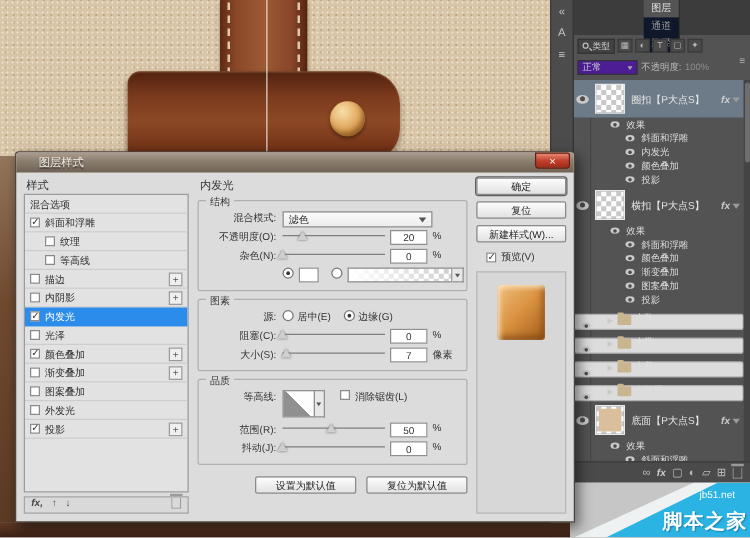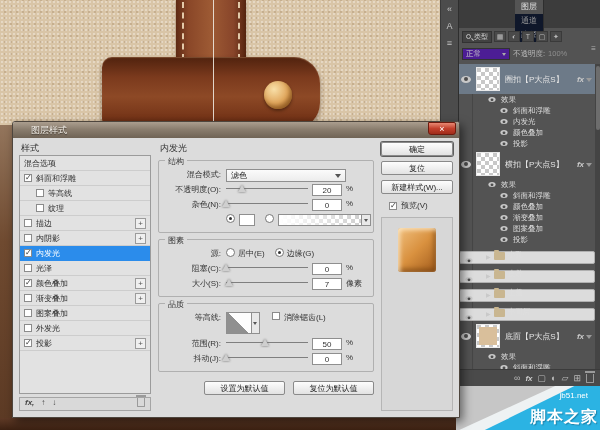--- a/index.html
+++ b/index.html
@@ -364,25 +364,25 @@
         <div class="styles-list">
           <div class="srow">
             <span>混合选项</span>
           </div>
           <div class="srow">
             <span class="cb checked"></span>
             <span>斜面和浮雕</span>
           </div>
           <div class="srow indent">
             <span class="cb"></span>
+            <span>纹理</span>
+          </div>
+          <div class="srow indent">
+            <span class="cb"></span>
             <span>等高线</span>
-          </div>
-          <div class="srow indent">
-            <span class="cb"></span>
-            <span>纹理</span>
           </div>
           <div class="srow">
             <span class="cb"></span>
             <span>描边</span>
             <span class="plusbox"></span>
           </div>
           <div class="srow">
             <span class="cb"></span>
             <span>内阴影</span>
             <span class="plusbox"></span>

